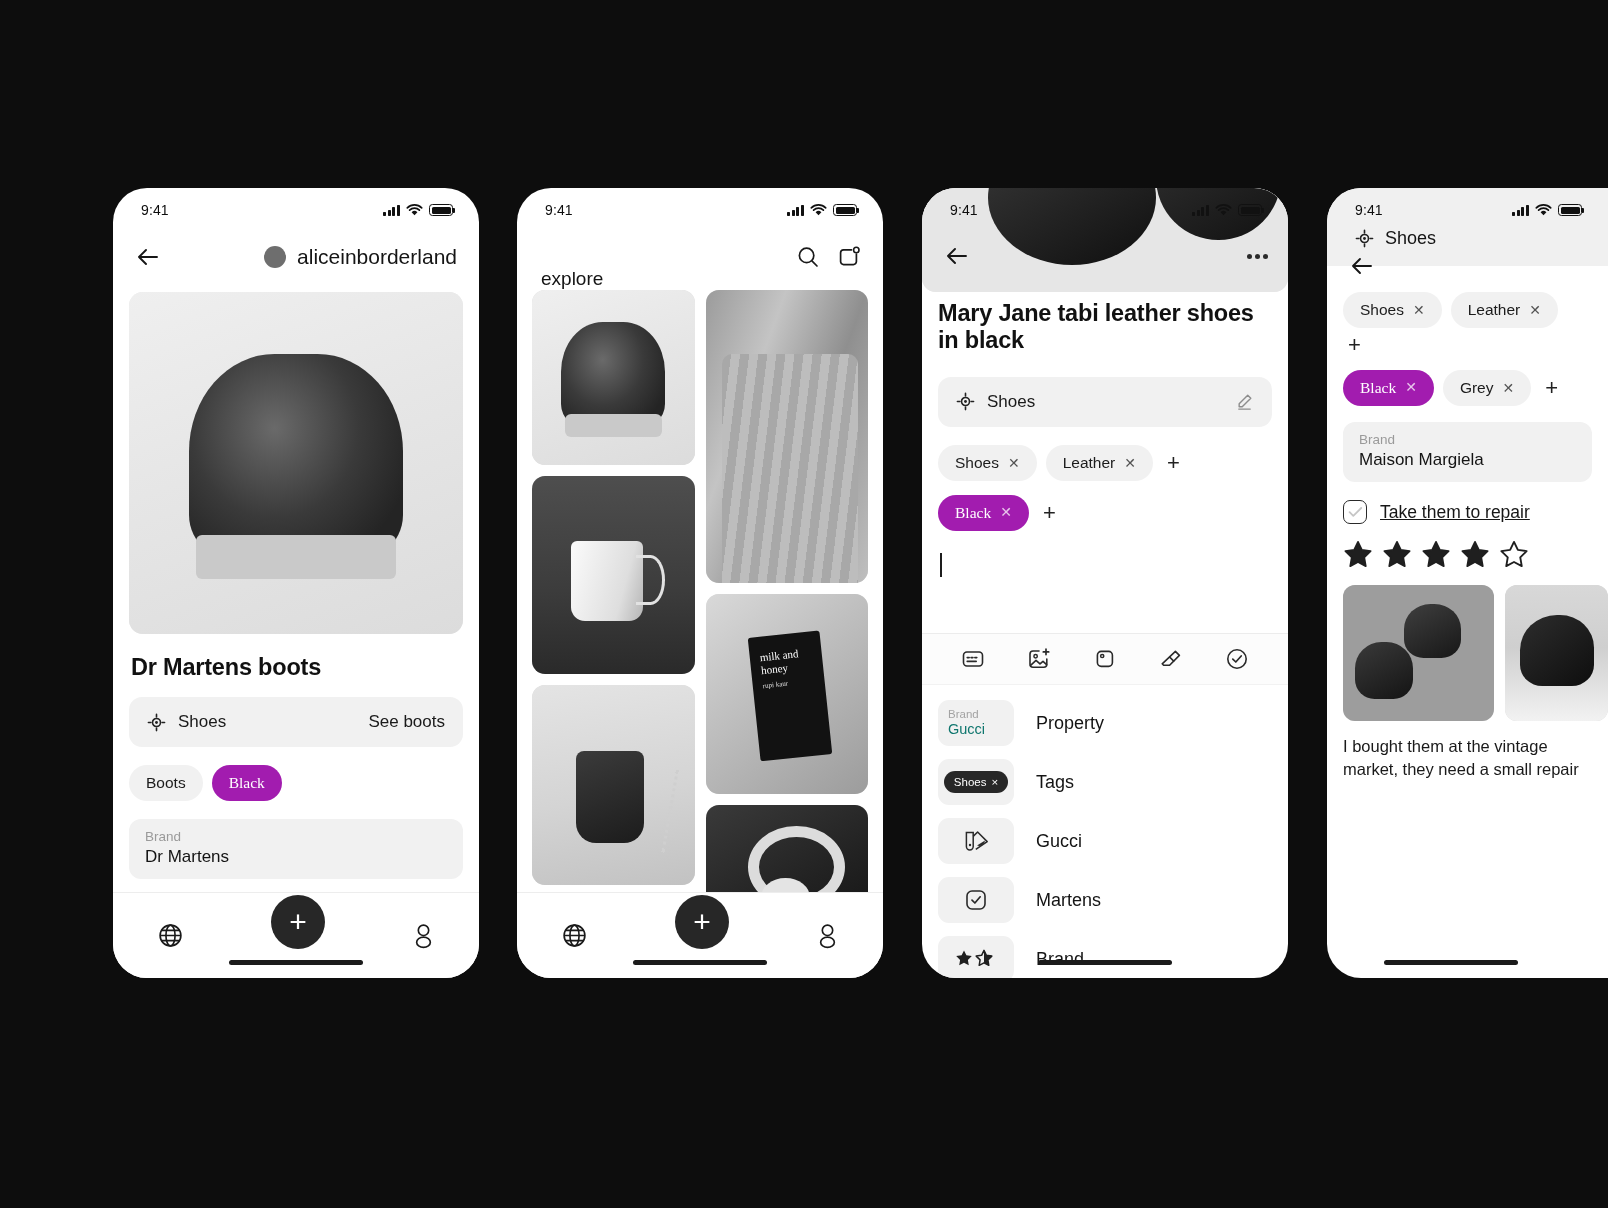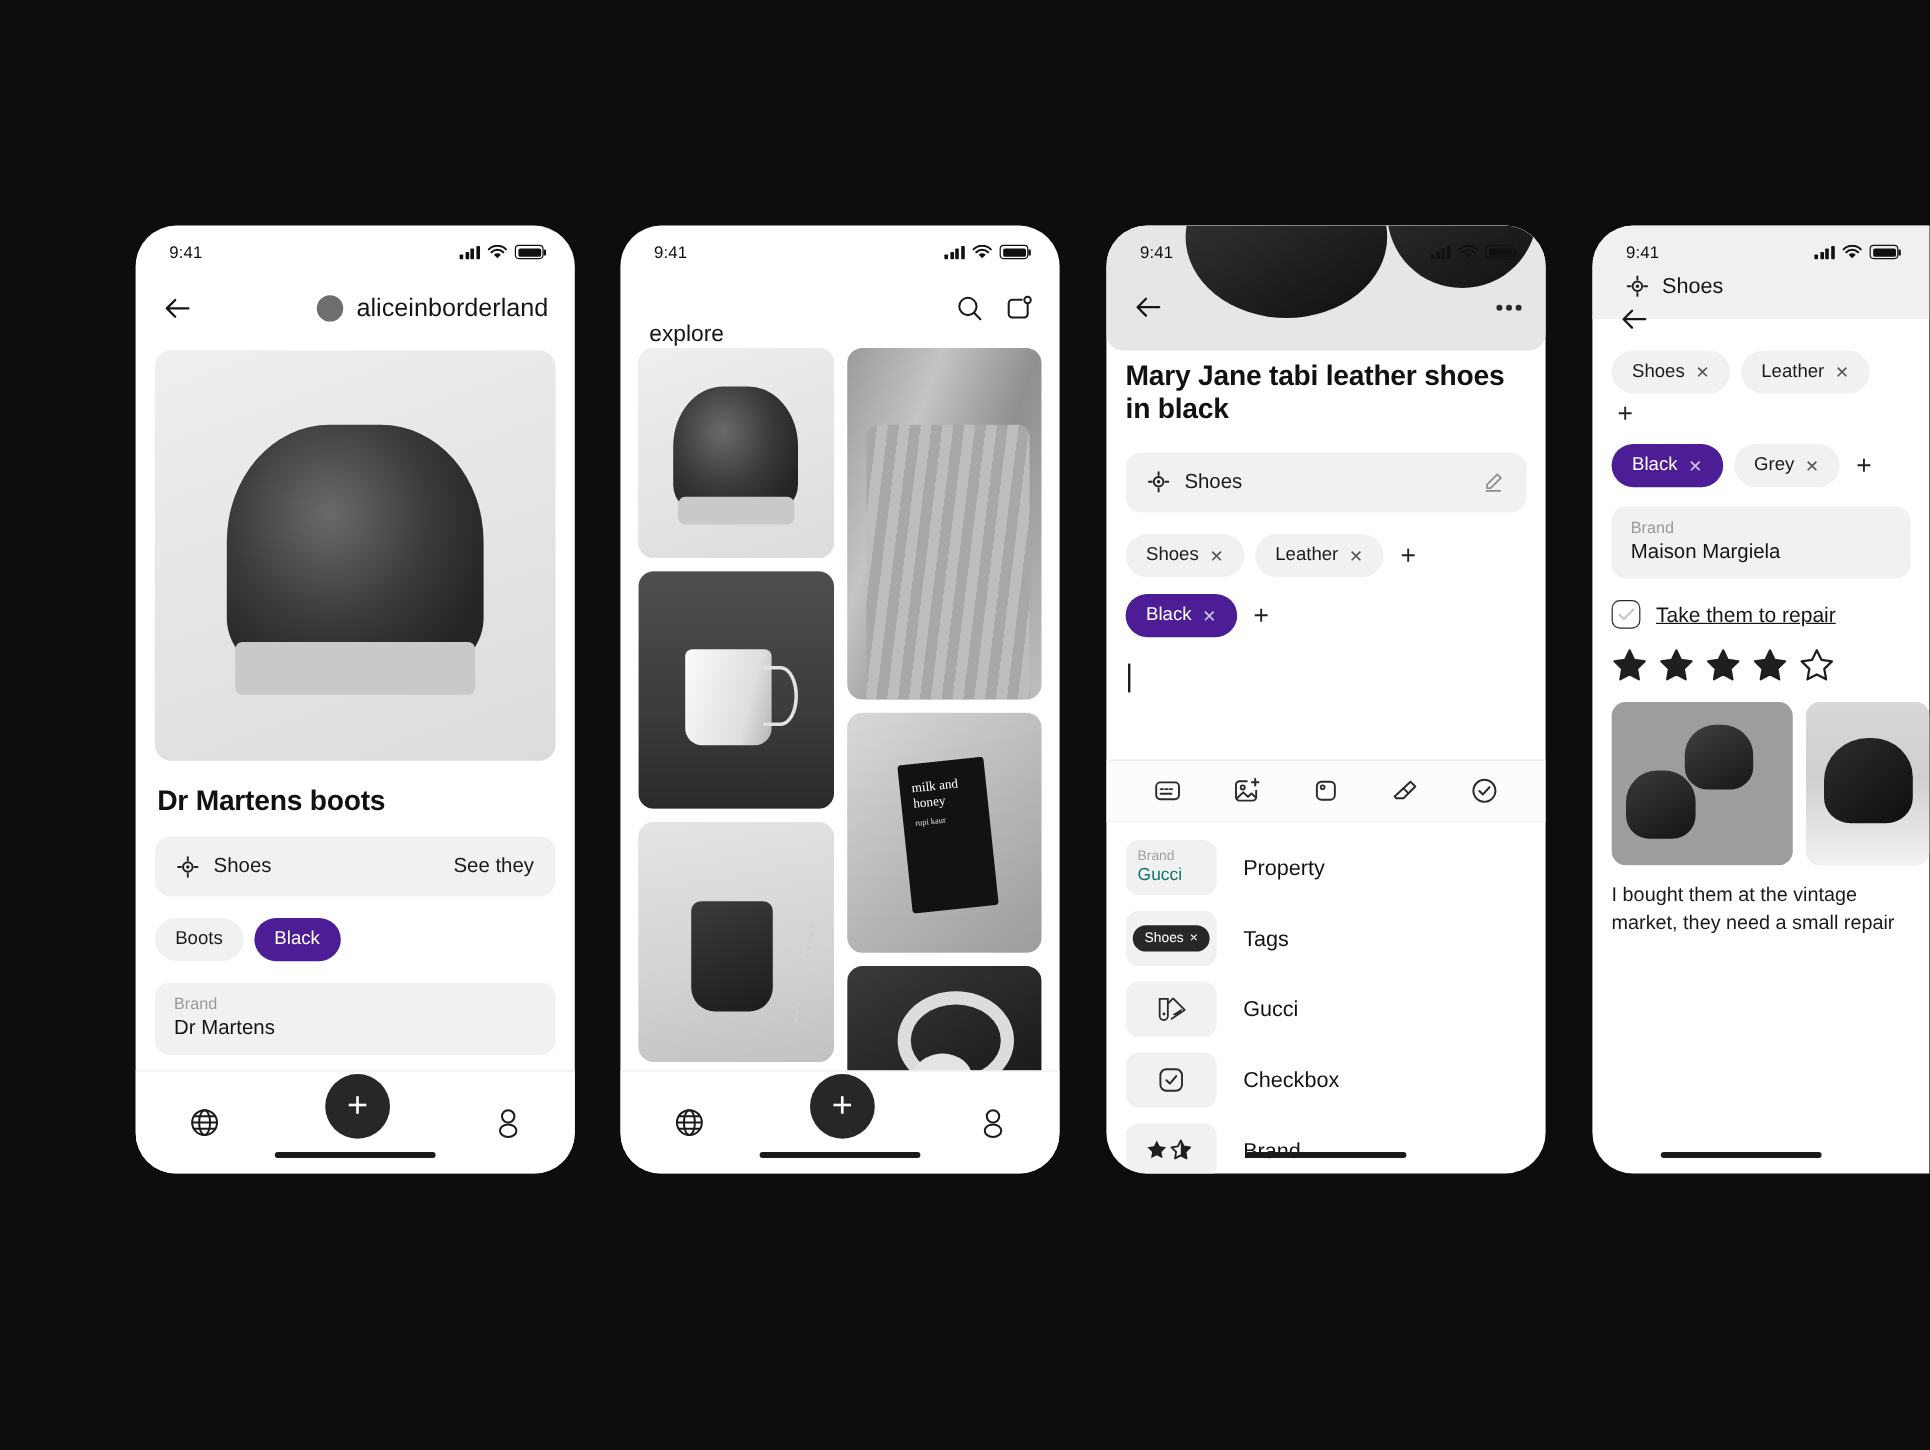--- a/index.html
+++ b/index.html
@@ -81,21 +81,21 @@
   }
   .pile-label { font-size: 17px; color:#1a1a1a; margin-left: 12px; }
   .pile-action { margin-left:auto; font-size: 17px; color:#1a1a1a; }
 
   .chip-row { display:flex; align-items:center; gap: 9px; padding: 18px 16px 0 16px; flex-wrap: wrap; }
   .chip {
     padding: 9px 17px; border-radius: 20px; font-size: 15.5px;
     background:#f1f1f1; color:#1c1c1c; display:flex; align-items:center; gap:9px;
     white-space: nowrap;
   }
-  .chip.dark { background:#4c1d95; color:#fff; }
+  .chip.dark { background:#a21caf; color:#fff;font-family:Liberation Serif, serif; }
   .chip .x { font-size: 14px; opacity:.75; line-height:1; }
   .plus-btn { font-size: 22px; color:#222; line-height:1; padding: 0 5px; font-weight: 300;}
 
   .field-box {
     margin: 18px 16px 0 16px; background:#f1f1f1; border-radius: 12px;
     padding: 10px 16px 12px 16px;
   }
   .field-label { font-size: 13.5px; color:#9a9a9a; }
   .field-value { font-size: 17px; color:#141414; margin-top: 3px; }
 
@@ -310,21 +310,21 @@
 
     <div class="p1-title">Dr Martens boots</div>
 
     <div class="pile-bar">
       <svg width="19" height="19" viewBox="0 0 20 20">
           <circle cx="10" cy="10" r="4.2" stroke="#222" stroke-width="1.7" fill="none"></circle>
           <circle cx="10" cy="10" r="1.5" fill="#222"></circle>
           <path d="M10 1.5v2.6M10 15.9v2.6M1.5 10h2.6M15.9 10h2.6" stroke="#222" stroke-width="1.7" stroke-linecap="round"></path>
         </svg>
       <div class="pile-label">Shoes</div>
-      <div class="pile-action">See they</div>
+      <div class="pile-action">See boots</div>
     </div>
 
     <div class="chip-row">
       <div class="chip">
           <span>Boots</span>
         </div>
       <div class="chip dark">
           <span>Black</span>
         </div>
     </div>
@@ -564,21 +564,21 @@
         <div class="menu-label">Gucci</div>
       </div>
 
       <div class="menu-item">
         <div class="menu-thumb">
           <svg width="26" height="26" viewBox="0 0 26 26">
               <rect x="4" y="4" width="18" height="18" rx="5" stroke="#2a2a2a" stroke-width="1.6" fill="none"></rect>
               <path d="M9 13.2 11.9 16 17.2 9.8" stroke="#2a2a2a" stroke-width="1.7" fill="none" stroke-linecap="round" stroke-linejoin="round"></path>
             </svg>
         </div>
-        <div class="menu-label">Checkbox</div>
+        <div class="menu-label">Martens</div>
       </div>
 
       <div class="menu-item">
         <div class="menu-thumb">
           <svg width="46" height="22" viewBox="0 0 46 22">
             <path d="M11 2.4 13.4 7.3l5.4.8-3.9 3.8.9 5.4L11 14.8 6.2 17.3l.9-5.4L3.2 8.1l5.4-.8Z" fill="#1f1f1f"></path>
             <path d="M31 2.4 33.4 7.3l5.4.8-3.9 3.8.9 5.4L31 14.8 26.2 17.3l.9-5.4-3.9-3.8 5.4-.8Z" fill="none" stroke="#1f1f1f" stroke-width="1.5" stroke-linejoin="round"></path>
             <path d="M31 2.4 33.4 7.3l5.4.8-3.9 3.8.9 5.4L31 14.8Z" fill="#1f1f1f"></path>
           </svg>
         </div>

